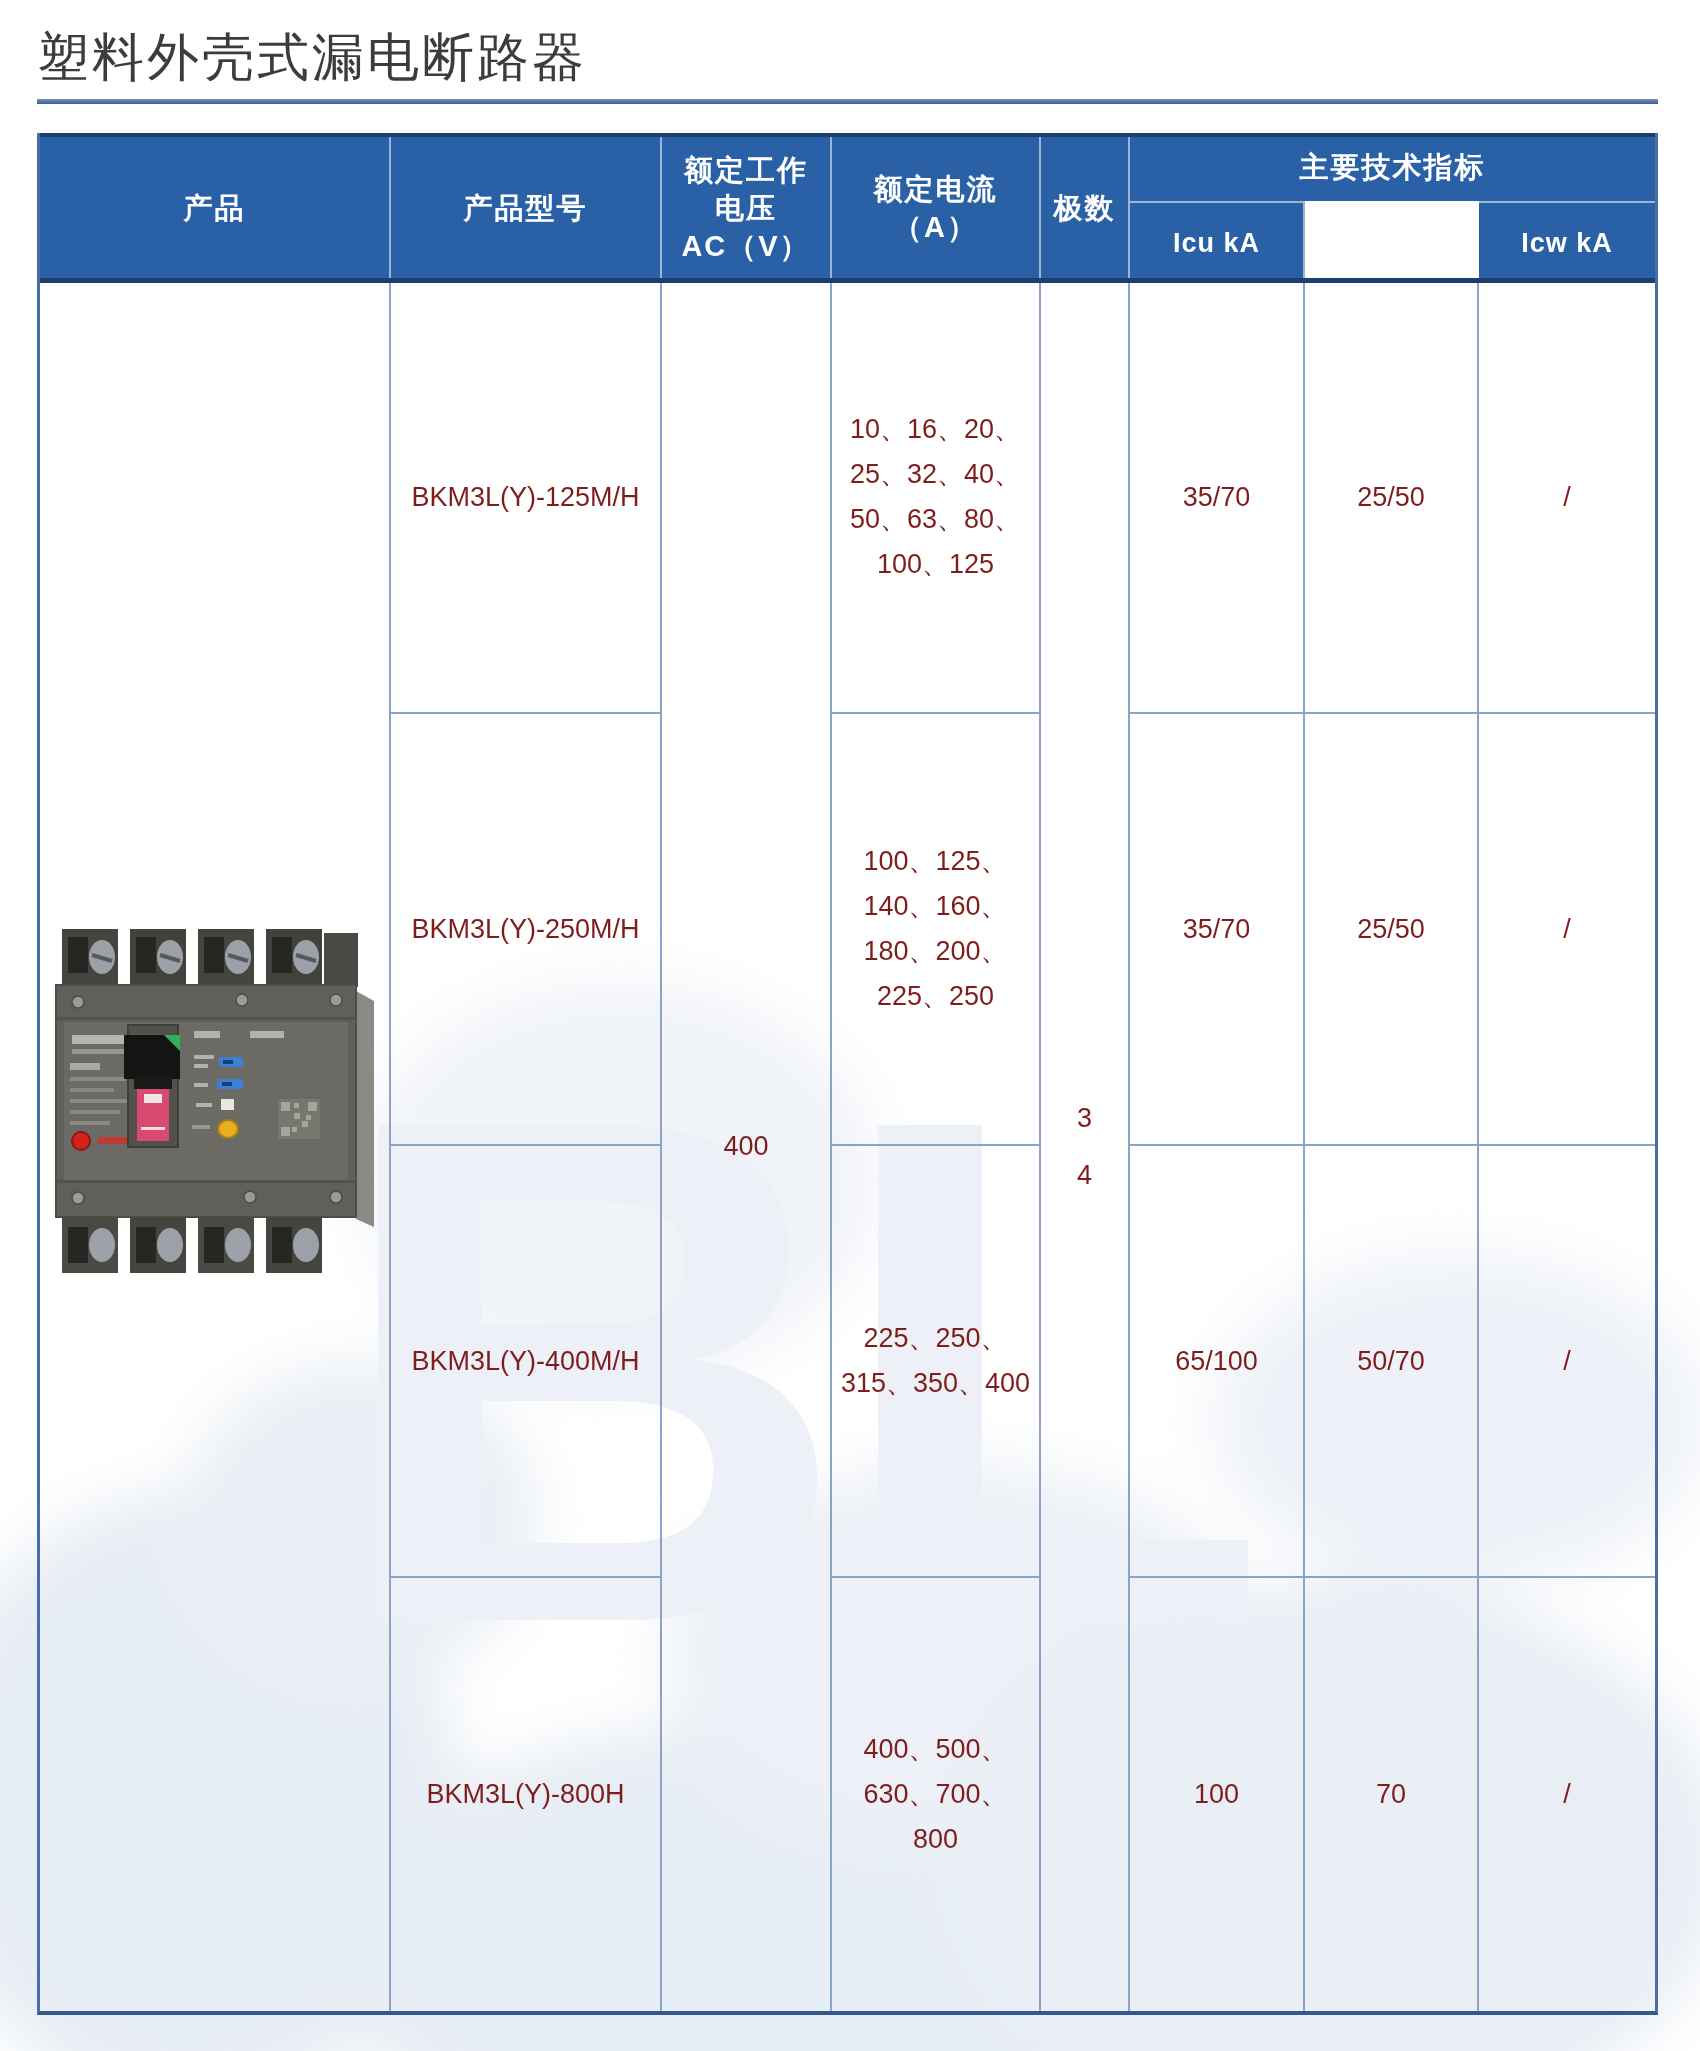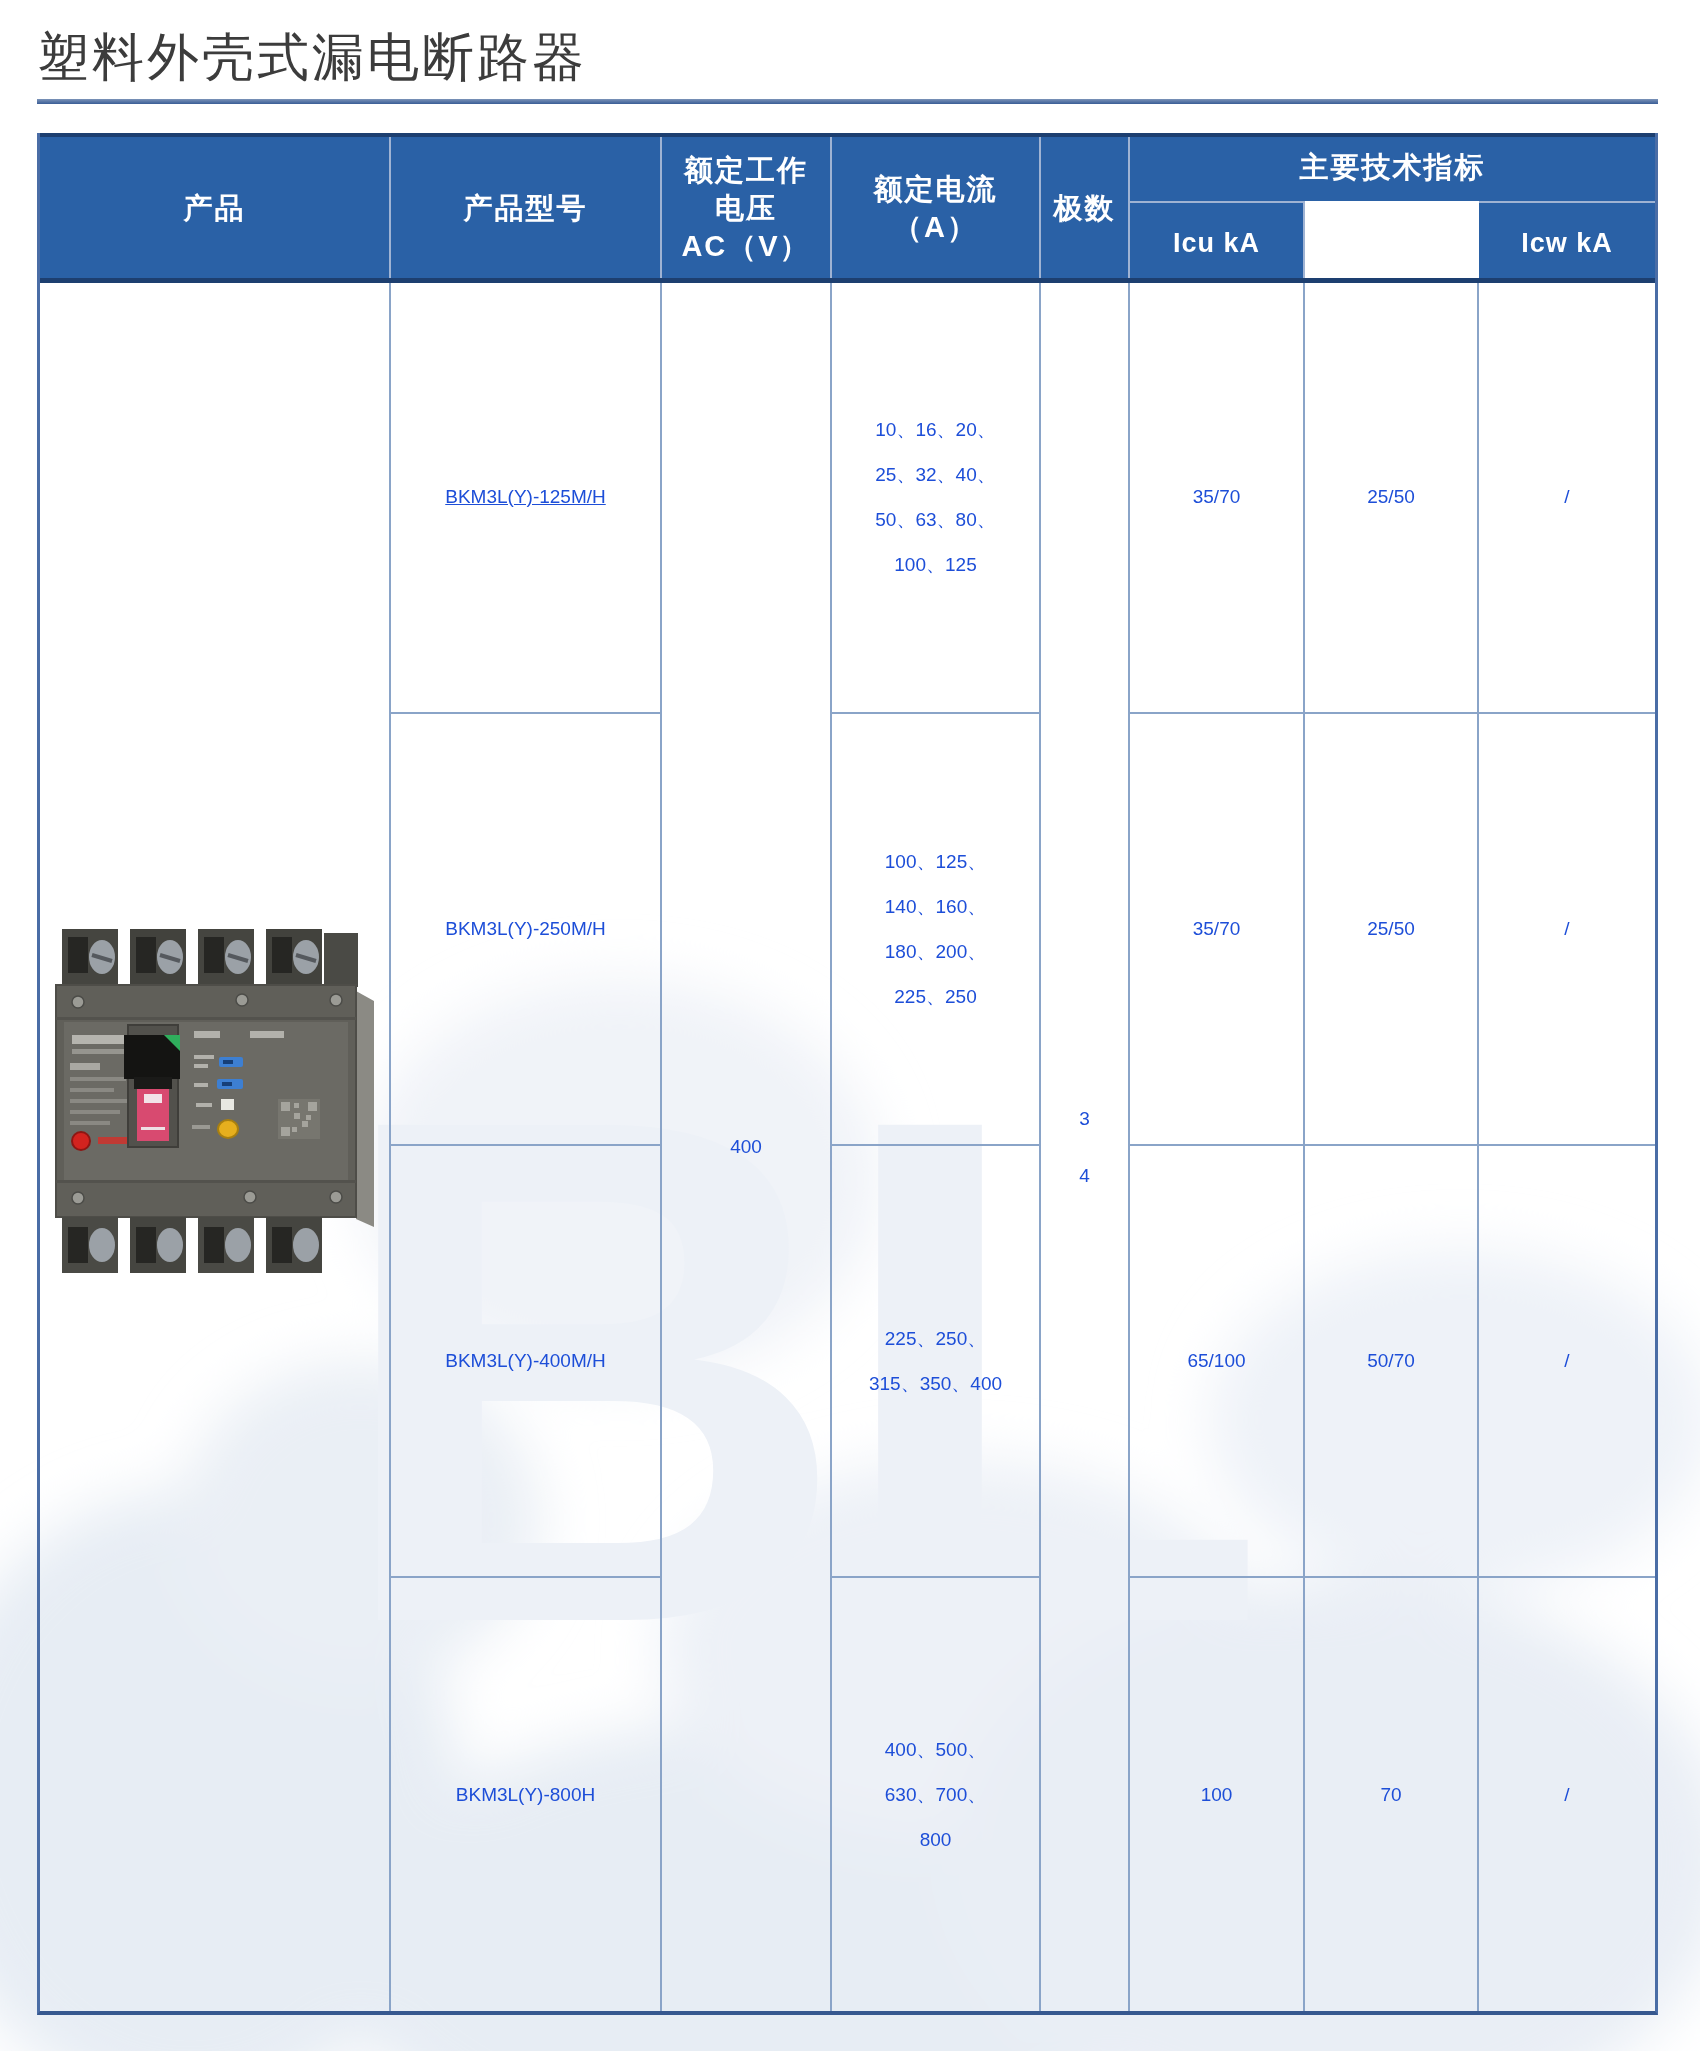--- a/index.html
+++ b/index.html
@@ -28,21 +28,21 @@
     grid-template-rows:68px 81px 432px 432px 432px 1fr;
   }
   .cell{box-sizing:border-box;display:flex;align-items:center;justify-content:center;
         flex-direction:column;text-align:center;}
   
   .hd{background:#2a61a6;color:#ffffff;font-weight:bold;font-size:29px;letter-spacing:2px;line-height:38px;}
   .hd-sub{font-size:27px;letter-spacing:1px;}
   .hd.br{border-right:2px solid #9fb3d3;}
   .hd.bt{border-top:2px solid #9fb3d3;}
   
-  .bd{color:#1d4ed8;font-size:19px;border-right:2px solid #8aa4c8;border-bottom:2px solid #8aa4c8;background:transparent;}
+  .bd{color:#7f1d1d;font-size:27px;border-right:2px solid #8aa4c8;border-bottom:2px solid #8aa4c8;background:transparent;}
   .bd.no-br{border-right:none;}
   .bd.no-bb{border-bottom:none;}
   .currents div{line-height:45px;}
   .poles div{line-height:57px;}
   
   .accent-top,.accent-mid{position:absolute;left:0;width:100%;height:5px;background:#1d3f70;z-index:3;}
   .accent-top{top:0;height:4px;}
   .accent-mid{top:145px;}
   
   .product-cell{justify-content:flex-start;}
@@ -203,21 +203,21 @@
         <rect x="150" y="300" width="20" height="36" fill="#262623"></rect>
         <rect x="218" y="300" width="20" height="36" fill="#262623"></rect>
         <ellipse cx="48" cy="318" rx="13" ry="17" fill="#9ba1a7"></ellipse>
         <ellipse cx="116" cy="318" rx="13" ry="17" fill="#9ba1a7"></ellipse>
         <ellipse cx="184" cy="318" rx="13" ry="17" fill="#9ba1a7"></ellipse>
         <ellipse cx="252" cy="318" rx="13" ry="17" fill="#9ba1a7"></ellipse>
       </g>
     </svg>
   </div>
 
-  <div class="cell bd" style="grid-column:2;grid-row:3;text-decoration:underline;">
+  <div class="cell bd" style="grid-column:2;grid-row:3;">
     <div>BKM3L(Y)-125M/H</div>
   </div>
   <div class="cell bd" style="grid-column:2;grid-row:4;">
     <div>BKM3L(Y)-250M/H</div>
   </div>
   <div class="cell bd" style="grid-column:2;grid-row:5;">
     <div>BKM3L(Y)-400M/H</div>
   </div>
   <div class="cell bd no-bb" style="grid-column:2;grid-row:6;">
     <div>BKM3L(Y)-800H</div>

